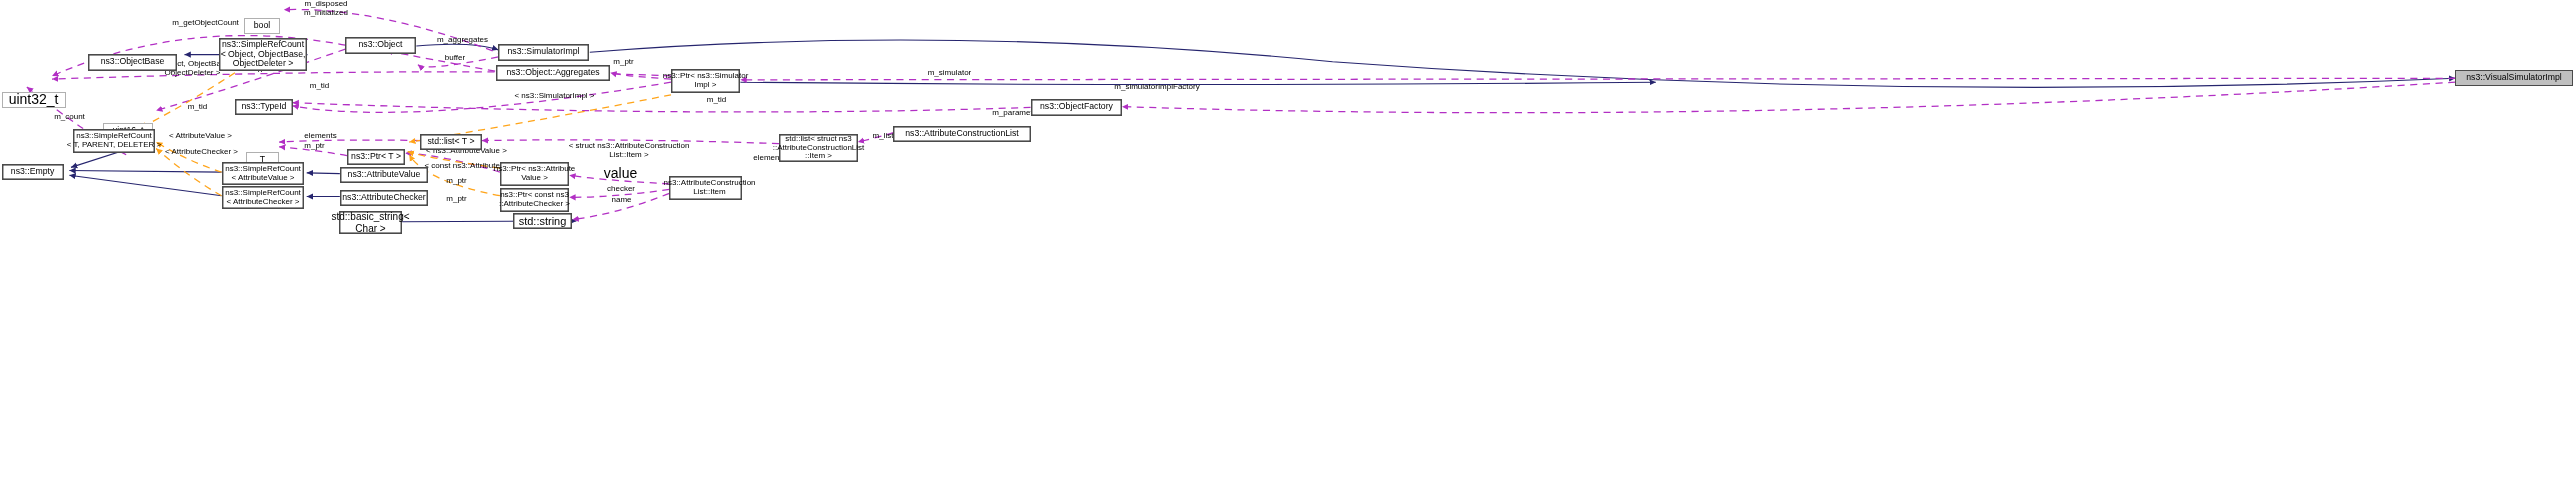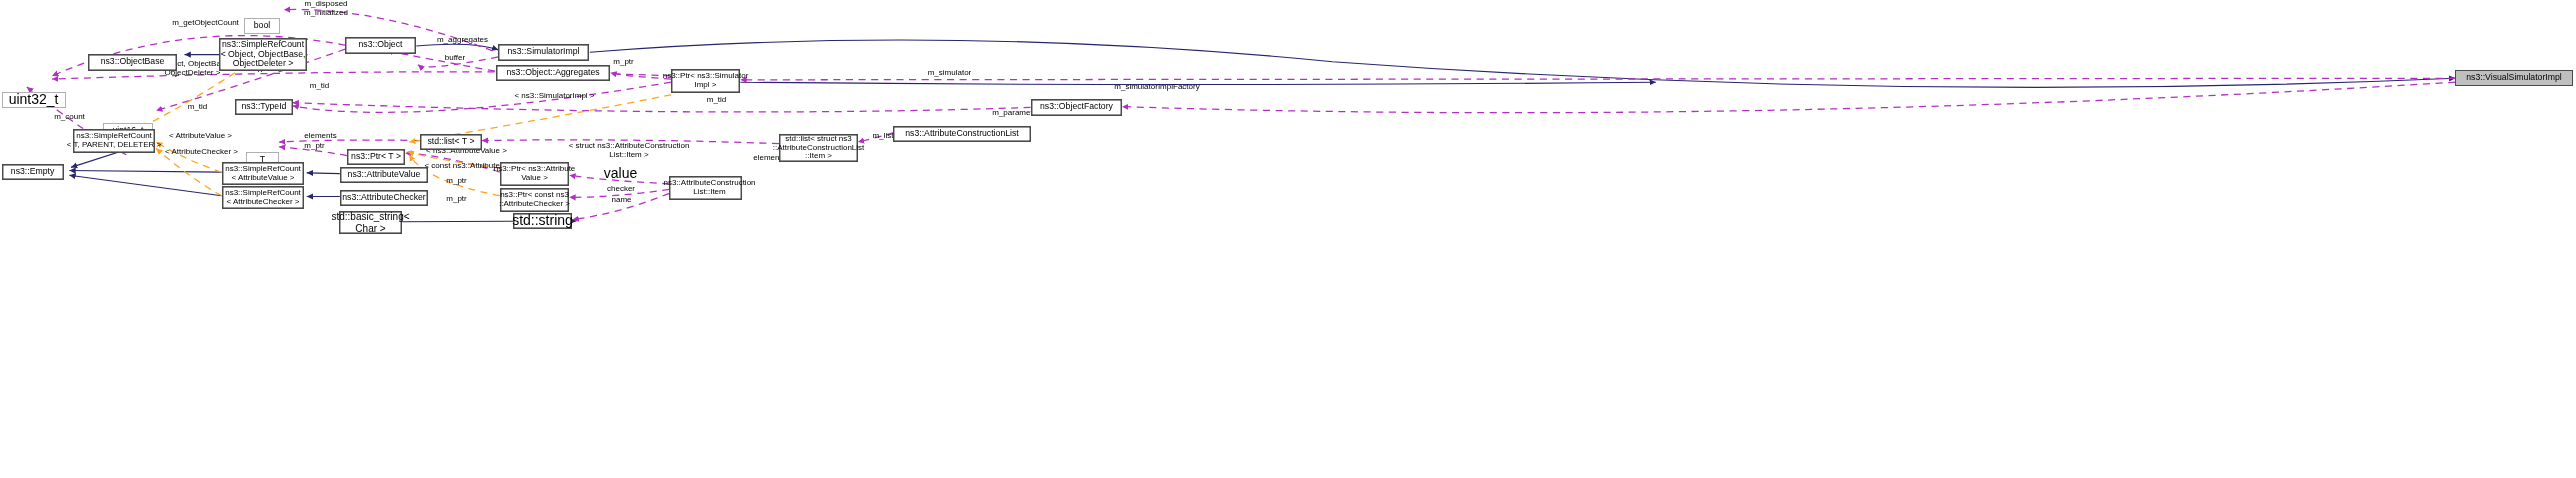--- a/index.html
+++ b/index.html
@@ -157,21 +157,21 @@
 Value &gt;</div>
       <div class="node cls" style="left: 669px; top: 176px; width: 73px; height: 24.4px; font-size: 8px; padding-left: 8px;">ns3::AttributeConstruction
 List::Item</div>
       <div class="node cls" style="left: 222px; top: 186px; width: 82px; height: 23px; font-size: 8px;">ns3::SimpleRefCount
 &lt; AttributeChecker &gt;</div>
       <div class="node cls" style="left: 340px; top: 190px; width: 88px; height: 16px; font-size: 8.7px;">ns3::AttributeChecker</div>
       <div class="node cls" style="left: 500px; top: 188px; width: 69px; height: 24.4px; font-size: 8px;">ns3::Ptr&lt; const ns3
 ::AttributeChecker &gt;</div>
       <div class="node cls" style="left: 339px; top: 211px; width: 63px; height: 23px; font-size: 10px;">std::basic_string&lt;
 Char &gt;</div>
-      <div class="node cls" style="left: 513px; top: 213px; width: 59px; height: 16px; font-size: 14px;">std::string</div>
+      <div class="node cls" style="left: 513px; top: 213px; width: 59px; height: 16px; font-size: 11px;">std::string</div>
     </div>
   <div id="labels">
       <div class="edge-label" style="left: 289px; top: 0px; width: 74px; font-size: 8px;">m_disposed
 m_initialized</div>
       <div class="edge-label" style="left: 158px; top: 19px; width: 95px; font-size: 8px;">m_getObjectCount</div>
       <div class="edge-label" style="left: 426px; top: 36px; width: 73px; font-size: 8px;">m_aggregates</div>
       <div class="edge-label" style="left: 149px; top: 60px; width: 87px; font-size: 8px;">&lt; Object, ObjectBase,
 ObjectDeleter &gt;</div>
       <div class="edge-label" style="left: 437px; top: 54px; width: 36px; font-size: 8px;">buffer</div>
       <div class="edge-label" style="left: 606px; top: 58px; width: 35px; font-size: 8px;">m_ptr</div>

